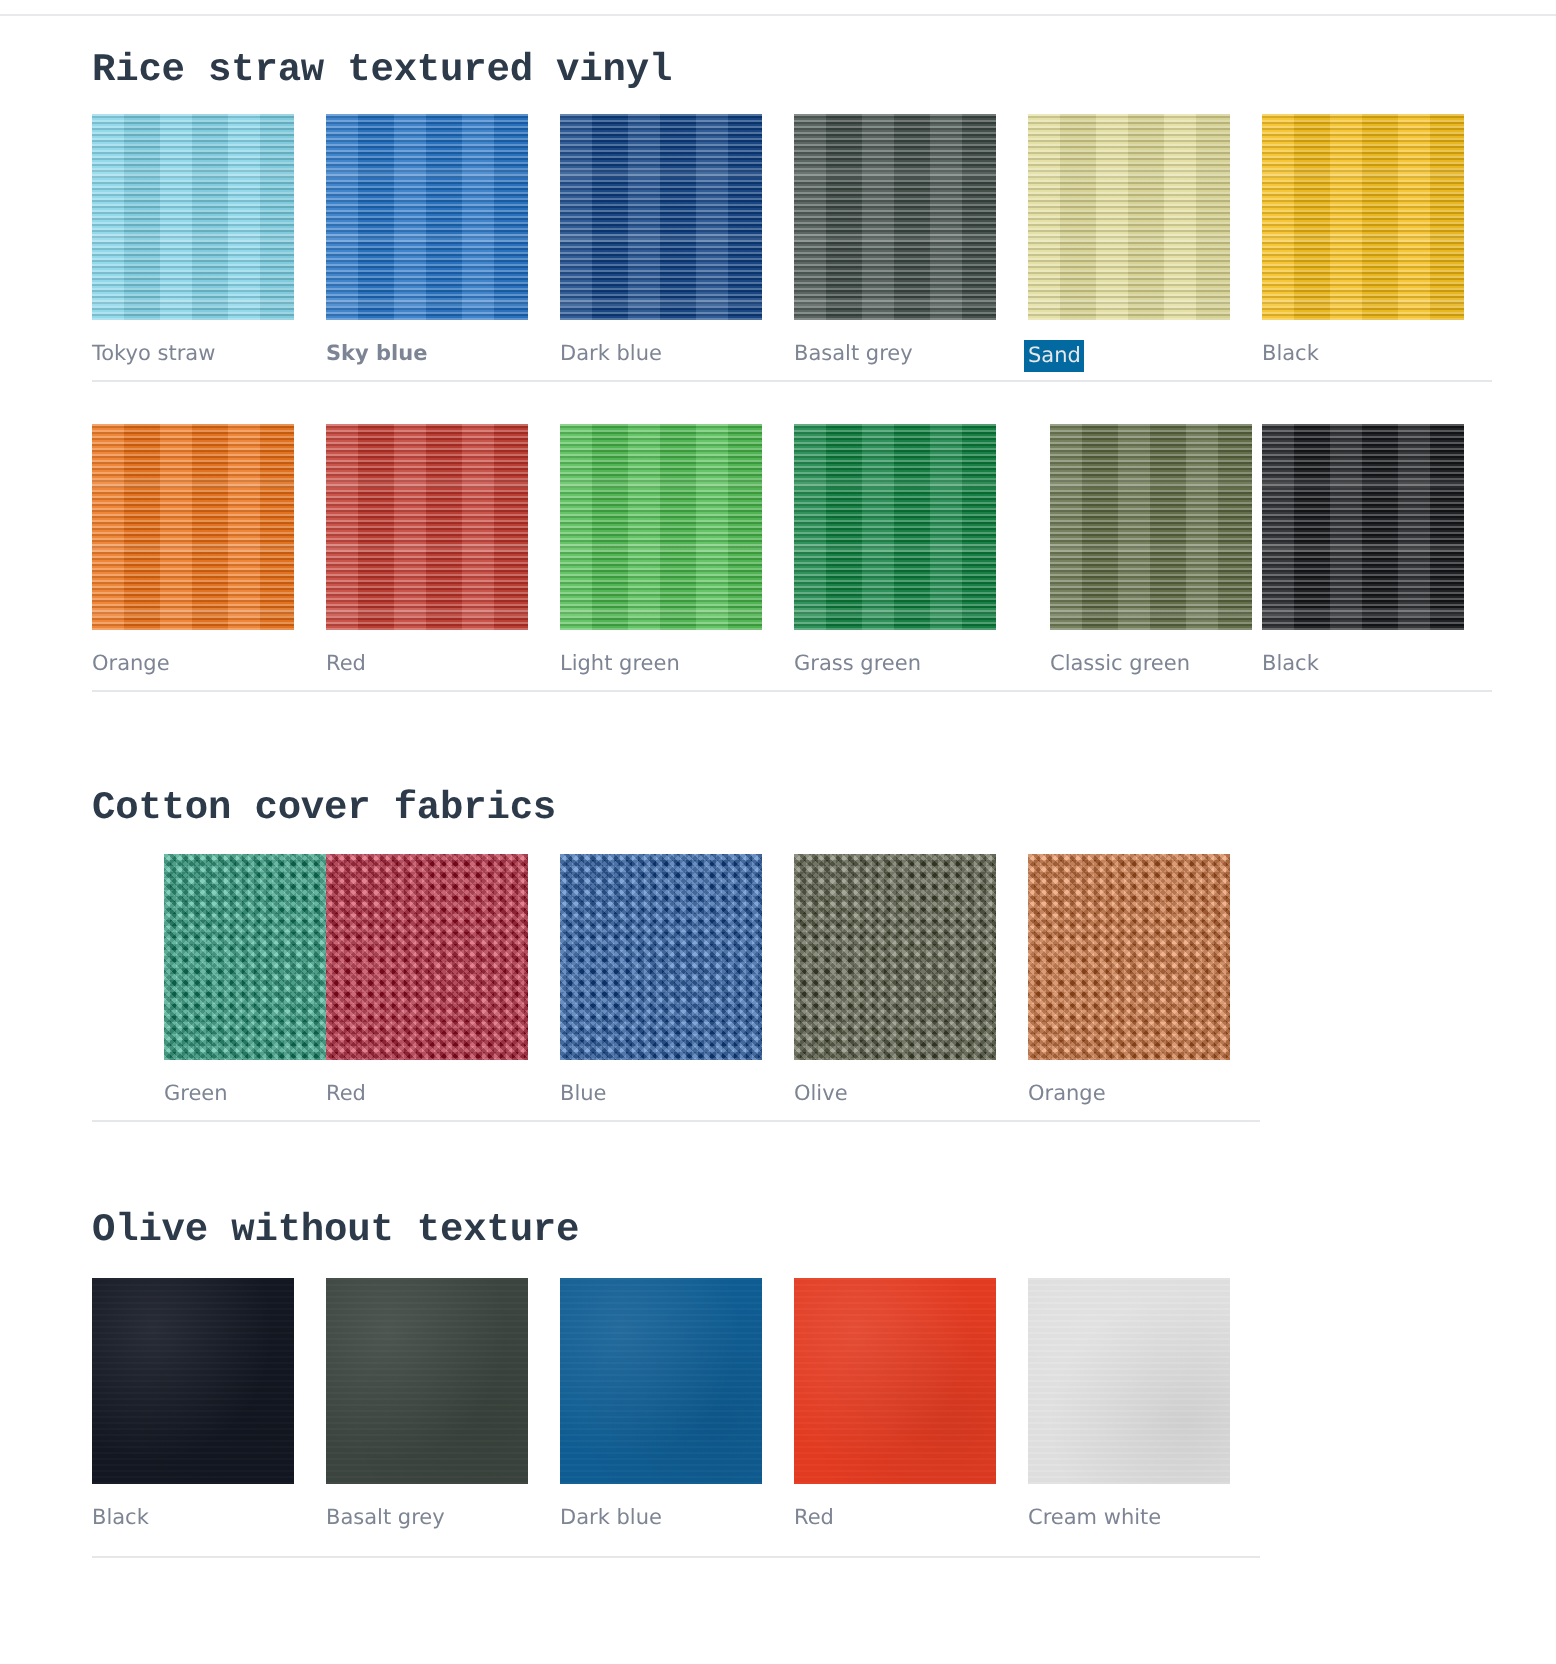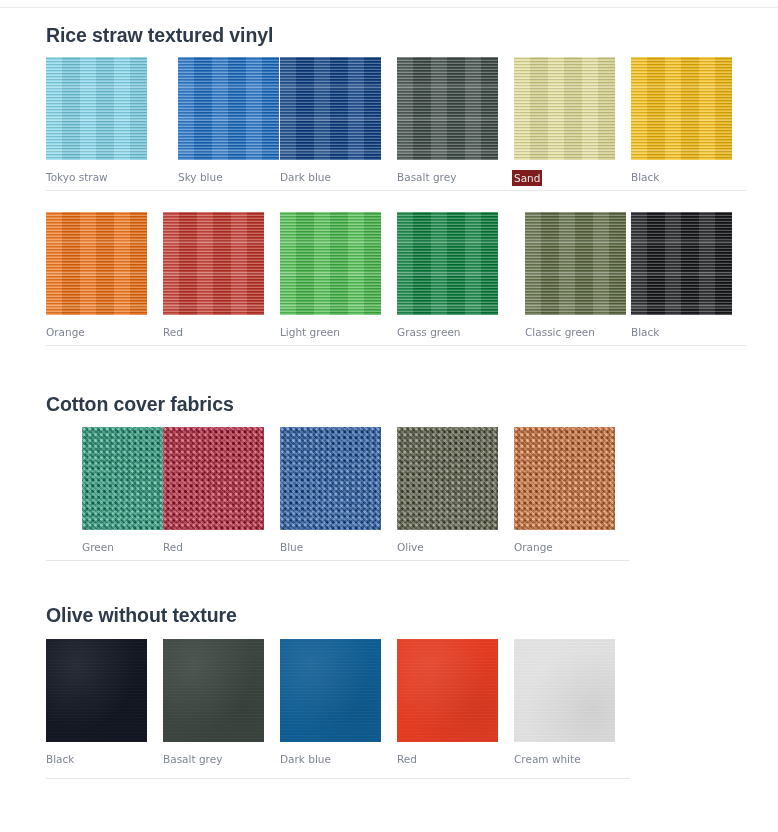--- a/index.html
+++ b/index.html
@@ -34,21 +34,21 @@
     height: 832px;
   }
 
   .section {
     position: absolute;
     left: 46px;
     width: 700px;
   }
 
   .section-title {
-    font-family: Liberation Sans, sans-serif;
+    font-family: Liberation Mono, monospace;
     font-size: 19.5px;
     font-weight: 700;
     letter-spacing: -0.1px;
     color: #2d3a4a;
     margin: 0;
     padding: 0;
     line-height: 1.1;
   }
 
   .swatch-row {
@@ -75,21 +75,21 @@
     display: block;
     margin-top: 10px;
     font-family: "DejaVu Sans", "Liberation Sans", sans-serif;
     font-size: 10.5px;
     line-height: 14px;
     color: #7d8493;
     white-space: nowrap;
   }
 
   .swatch-label.selected {
-    background: #7f1d1d;
+    background: #0369a1;
     color: #e8e8e8;
     padding: 1px 2px;
     margin-left: -2px;
     display: inline-block;
   }
 
   .divider {
     position: absolute;
     left: 0;
     height: 1px;
@@ -207,21 +207,21 @@
 <div class="page">
   <div class="top-rule"></div>
   <div id="sections-root">
       <div class="section" style="top: 25px;">
         <h2 class="section-title">Rice straw textured vinyl</h2>
         <div class="swatch-row" style="position: absolute; left: 0px; top: 32px; width: 700px; height: 127px;">
           <div class="swatch-cell" style="left: 0px;">
             <div class="swatch tex-ricestraw" style="background: rgb(127, 211, 232);"></div>
             <span class="swatch-label">Tokyo straw</span>
           </div>
-          <div class="swatch-cell" style="left: 132px;">
+          <div class="swatch-cell" style="left: 117px; font-weight: bold;">
             <div class="swatch tex-ricestraw" style="background: rgb(30, 111, 196);"></div>
             <span class="swatch-label">Sky blue</span>
           </div>
           <div class="swatch-cell" style="left: 234px;">
             <div class="swatch tex-ricestraw" style="background: rgb(12, 63, 130);"></div>
             <span class="swatch-label">Dark blue</span>
           </div>
           <div class="swatch-cell" style="left: 351px;">
             <div class="swatch tex-ricestraw" style="background: rgb(62, 74, 69);"></div>
             <span class="swatch-label">Basalt grey</span>

